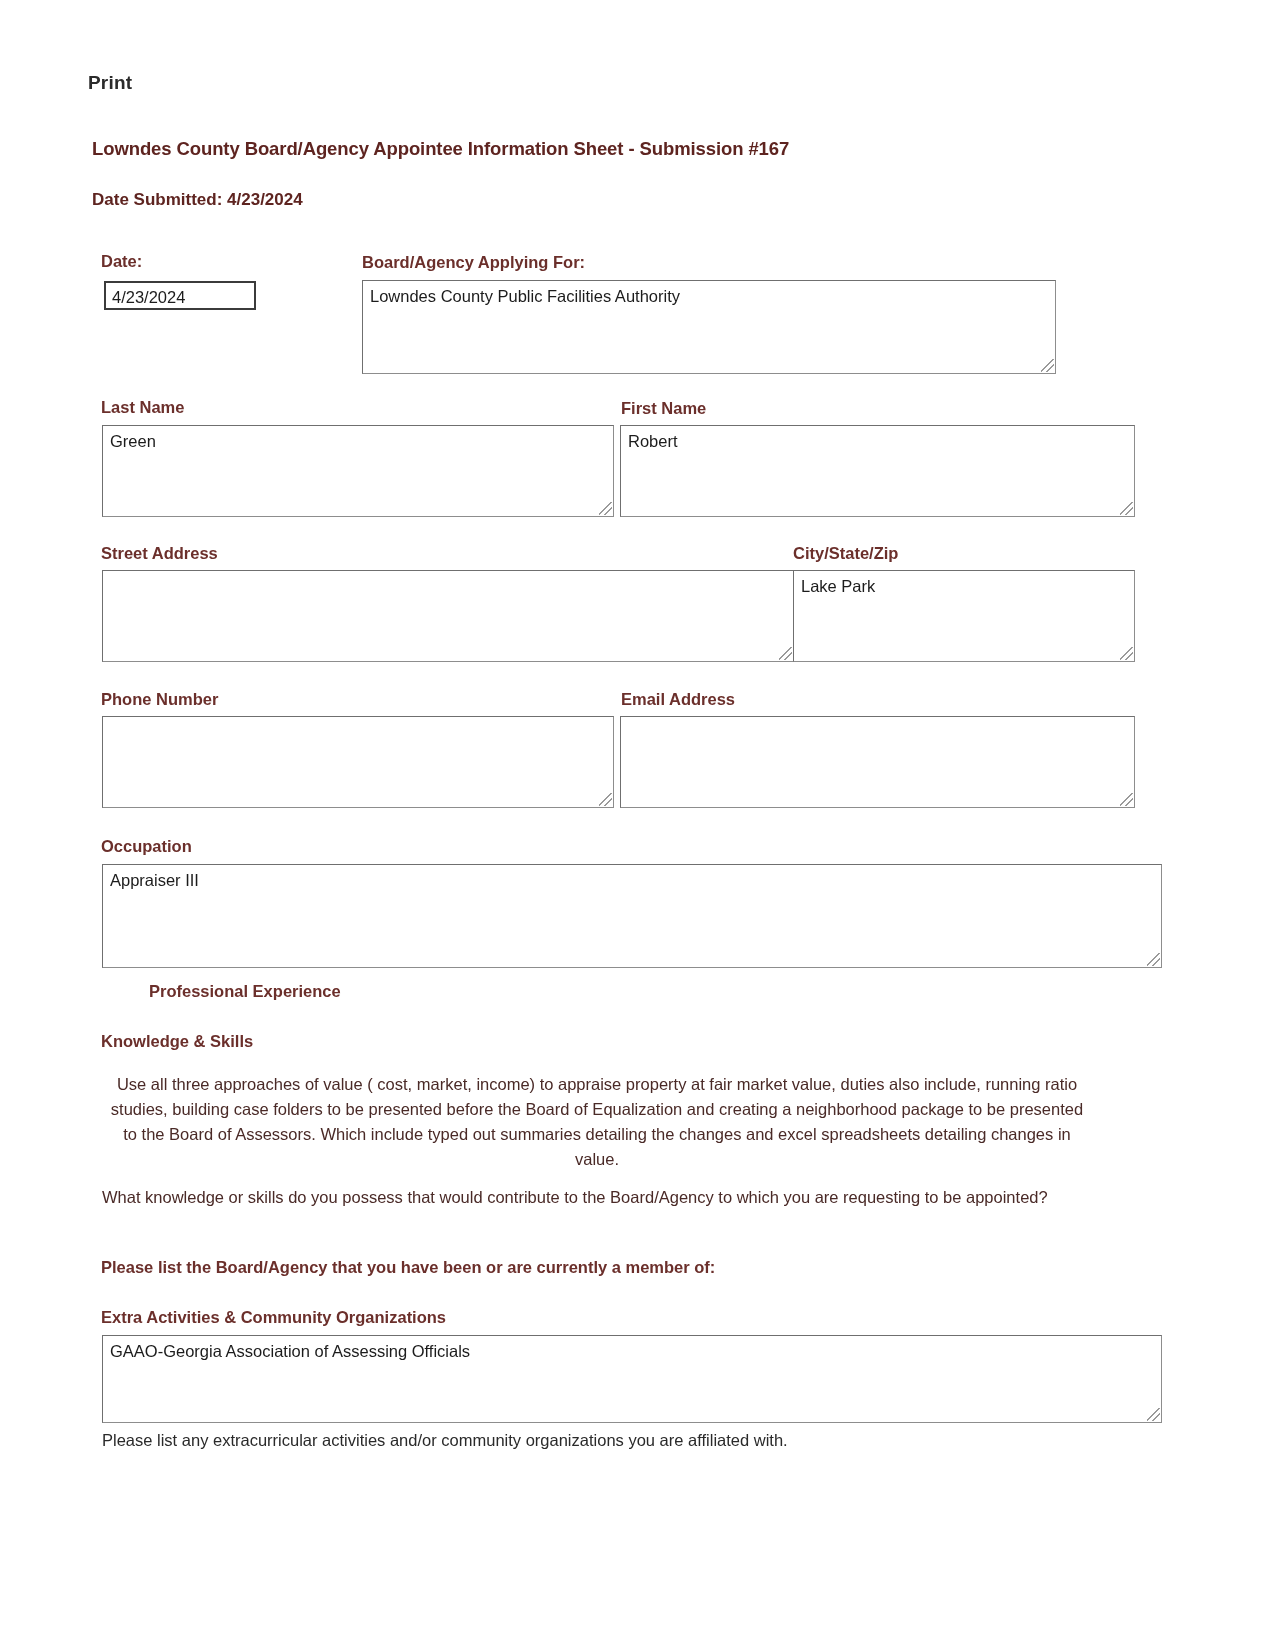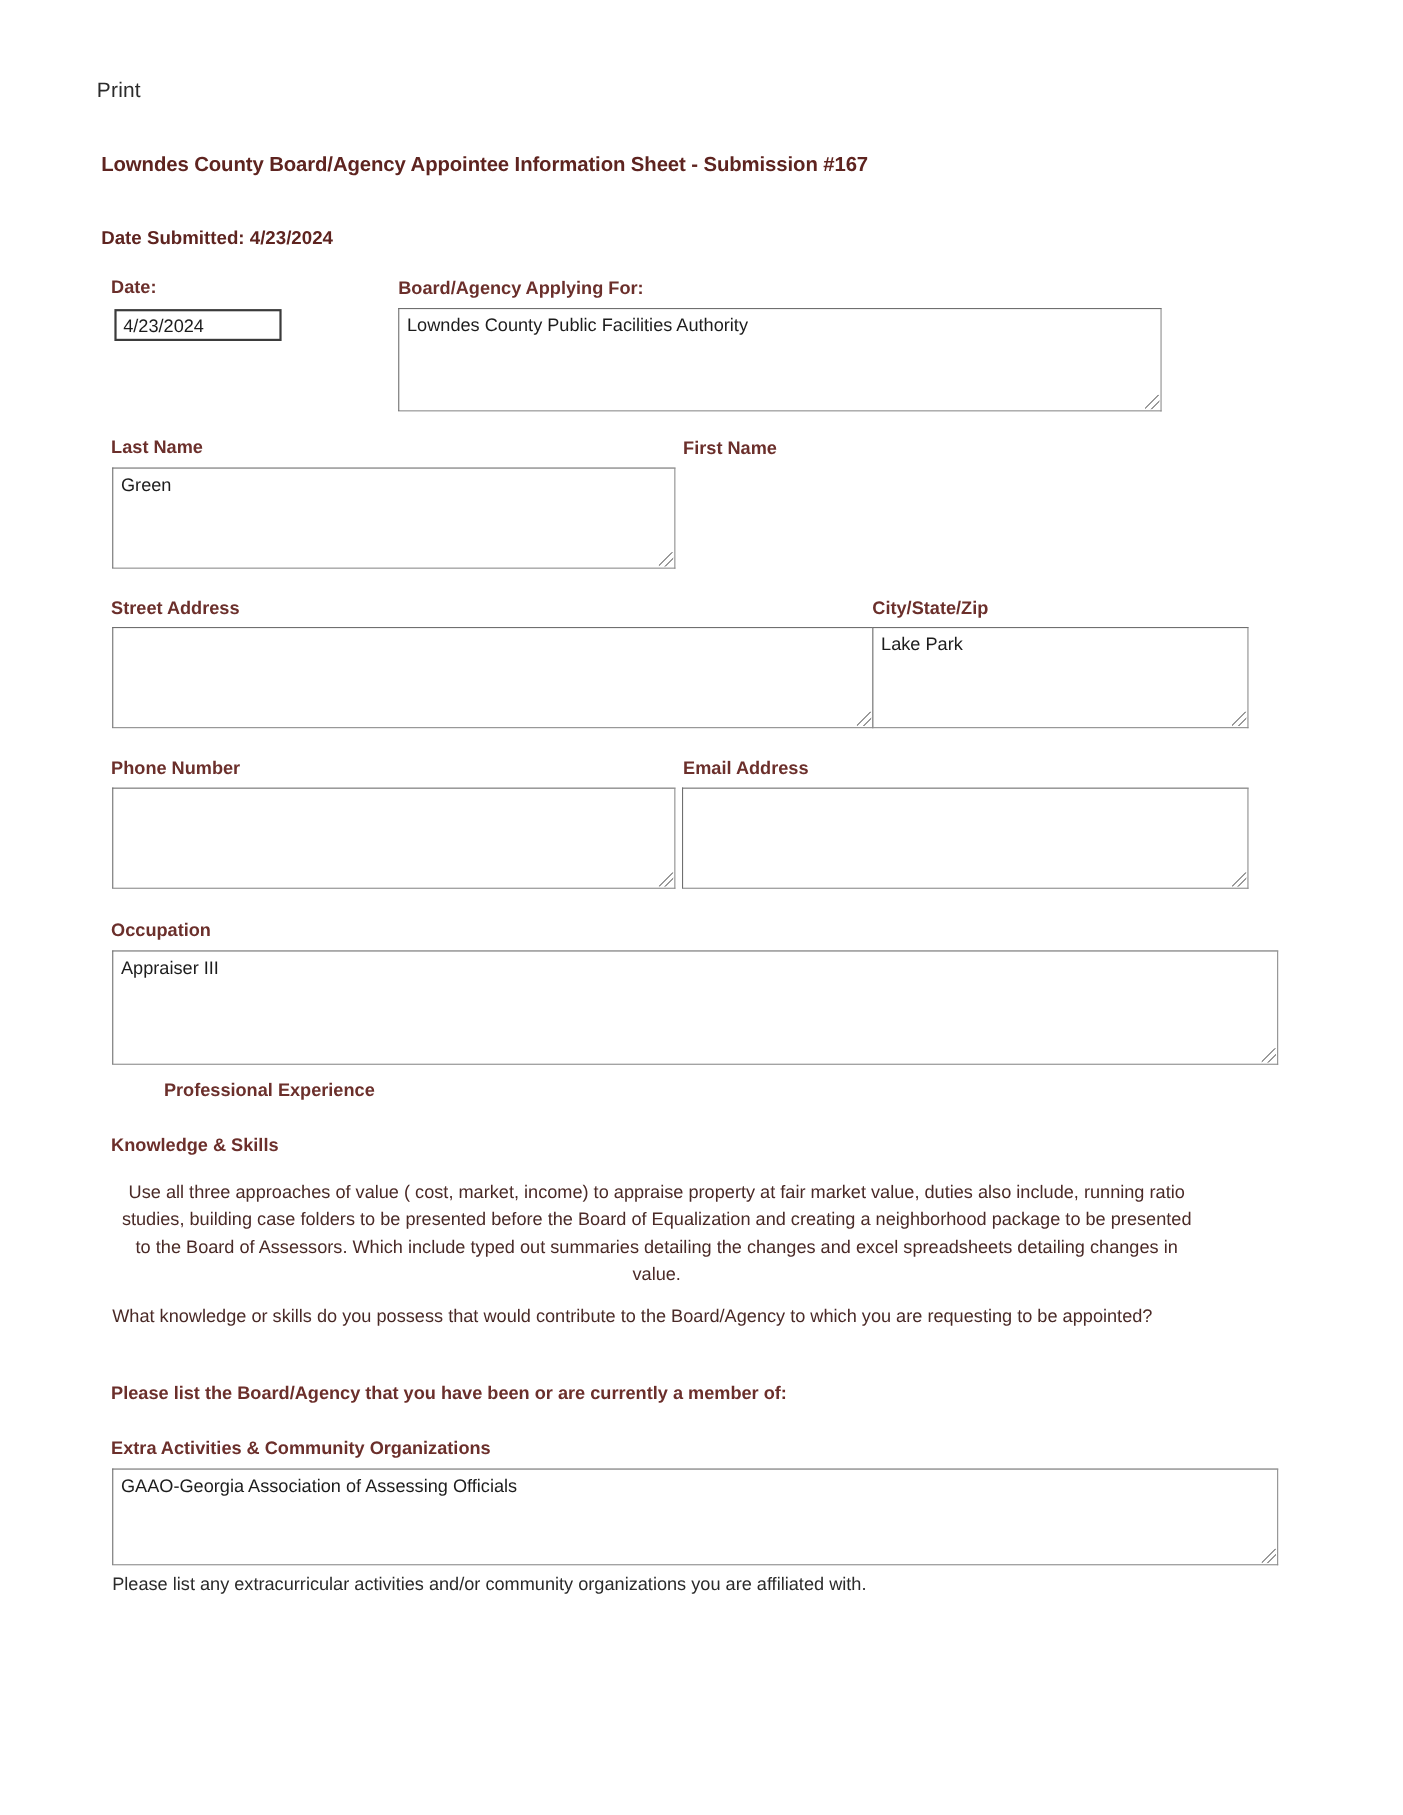--- a/index.html
+++ b/index.html
@@ -23,21 +23,21 @@
     padding: 0;
     box-sizing: border-box;
   }
 
   
   .print-link {
     position: absolute;
     left: 88px;
     top: 72px;
     font-size: 19px;
-    font-weight: normal;
+    font-weight: bold;
     color: #2b2b2b;
     letter-spacing: 0.2px;
     cursor: pointer;
   }
 
   
   .doc-title {
     position: absolute;
     left: 92px;
     top: 138px;
@@ -46,21 +46,20 @@
     color: #5e2420;
     letter-spacing: -0.1px;
   }
   .doc-subtitle {
     position: absolute;
     left: 92px;
     top: 190px;
     font-size: 17px;
     font-weight: bold;
     color: #5e2420;
-    margin-top: 17px;
   }
 
   
   .field-label {
     font-size: 16.5px;
     font-weight: bold;
     color: #6b2f2b;
     line-height: 1.2;
   }
   .box {
@@ -179,20 +178,21 @@
   <div class="field-label lbl-date">Date:</div>
   <input class="inp-date" type="text" value="4/23/2024" style="">
 
   <div class="field-label lbl-board">Board/Agency Applying For:</div>
   <div class="box box-board grip">Lowndes County Public Facilities Authority</div>
 
   <div class="field-label lbl-last">Last Name</div>
   <div class="box box-last grip">Green</div>
 
   <div class="field-label lbl-first">First Name</div>
+  <div class="box box-first grip">Robert</div>
 
   <div class="field-label lbl-street">Street Address</div>
   <div class="box box-street grip"></div>
 
   <div class="field-label lbl-city">City/State/Zip</div>
   <div class="box box-city grip">Lake Park</div>
 
   <div class="field-label lbl-phone">Phone Number</div>
   <div class="box box-phone grip"></div>
 

